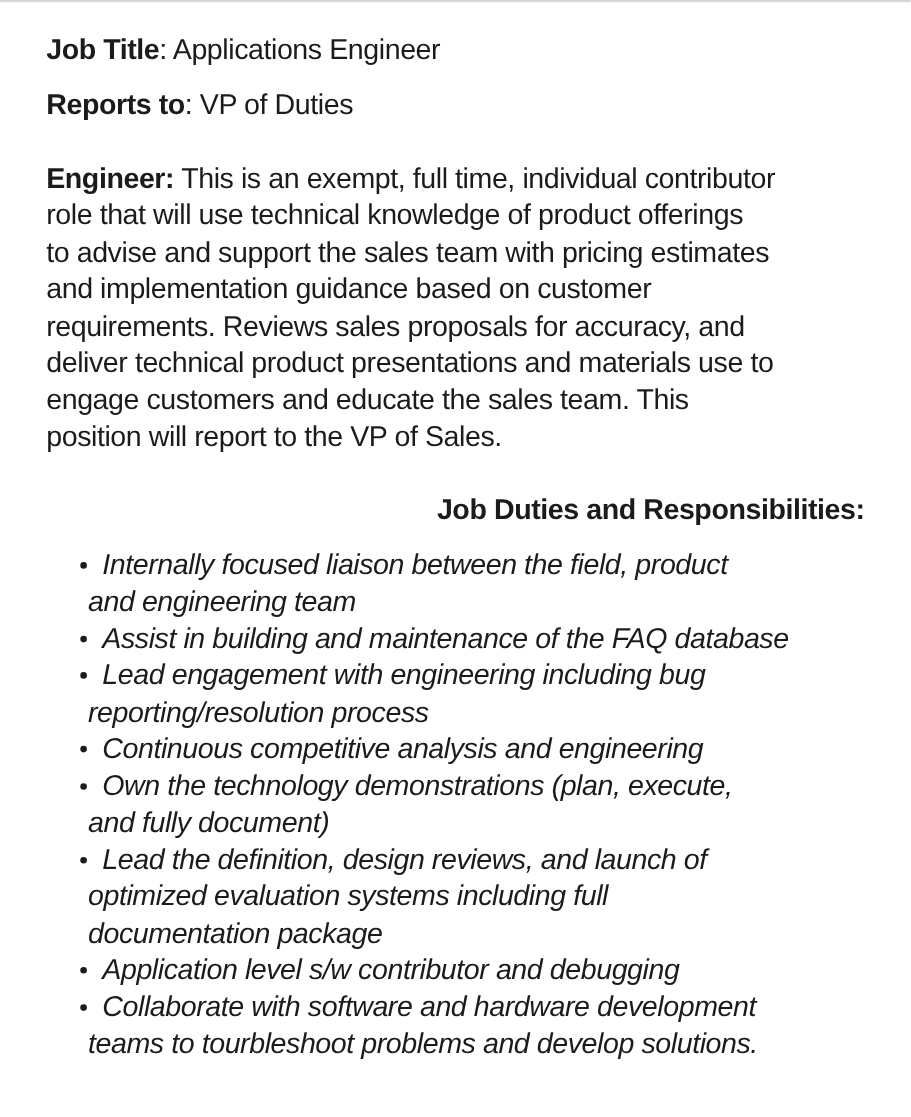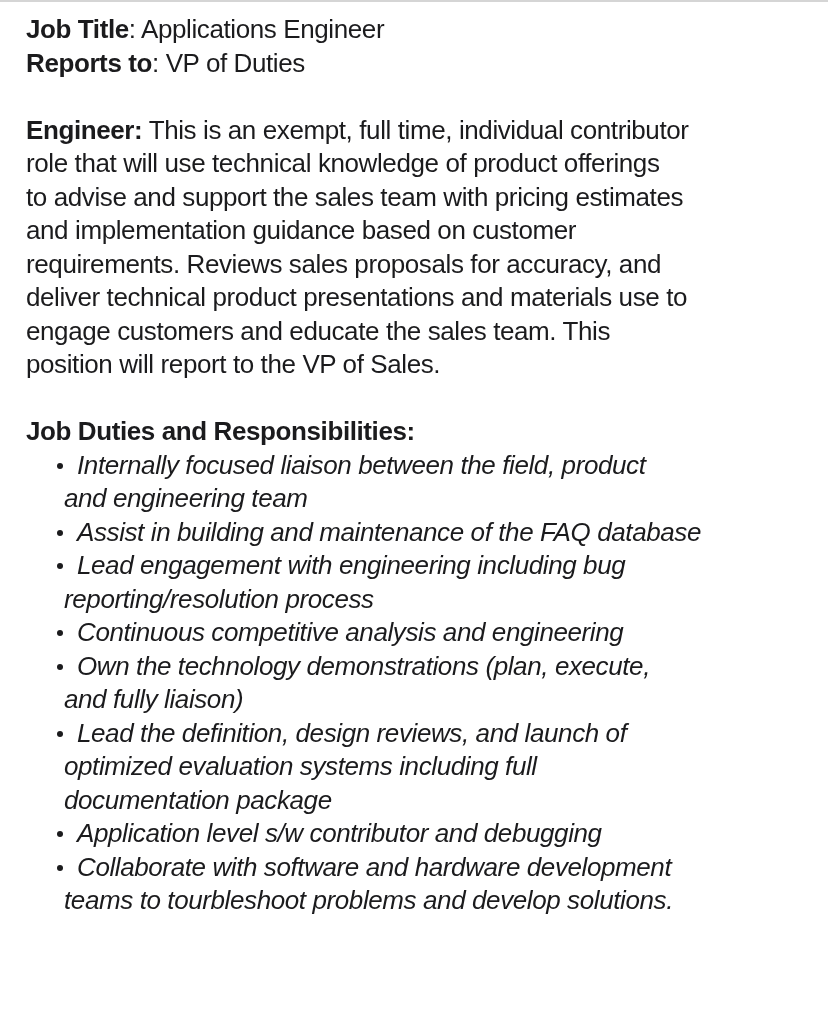--- a/index.html
+++ b/index.html
@@ -19,31 +19,32 @@
     overflow: hidden;
   }
   .top-divider {
     height: 2px;
     background: #d5d5d5;
   }
   .page {
     padding: 11px 26px 0 26px;
   }
   p, ul {
-    margin: 0;
+    margin: 16px;
     padding: 0;
   }
   b, .heading {
     font-weight: 700;
   }
   .summary {
     margin-top: 33.5px;
   }
   .heading {
     margin-top: 33.5px;
+    text-align: right;
   }
   .lines {
     white-space: pre-line;
   }
   .duties {
     list-style: none;
     font-style: italic;
   }
   .duties li {
     position: relative;
@@ -84,21 +85,21 @@
   <p class="heading">Job Duties and Responsibilities:</p>
 
   <ul class="duties">
     <li><span class="lines">Internally focused liaison between the field, product
 and engineering team</span></li>
     <li><span class="lines">Assist in building and maintenance of the FAQ database</span></li>
     <li><span class="lines">Lead engagement with engineering including bug
 reporting/resolution process</span></li>
     <li><span class="lines">Continuous competitive analysis and engineering</span></li>
     <li><span class="lines">Own the technology demonstrations (plan, execute,
-and fully liaison)</span></li>
+and fully document)</span></li>
     <li><span class="lines">Lead the definition, design reviews, and launch of
 optimized evaluation systems including full
 documentation package</span></li>
     <li><span class="lines">Application level s/w contributor and debugging</span></li>
     <li><span class="lines">Collaborate with software and hardware development
 teams to tourbleshoot problems and develop solutions.</span></li>
   </ul>
 
 </div>
 

